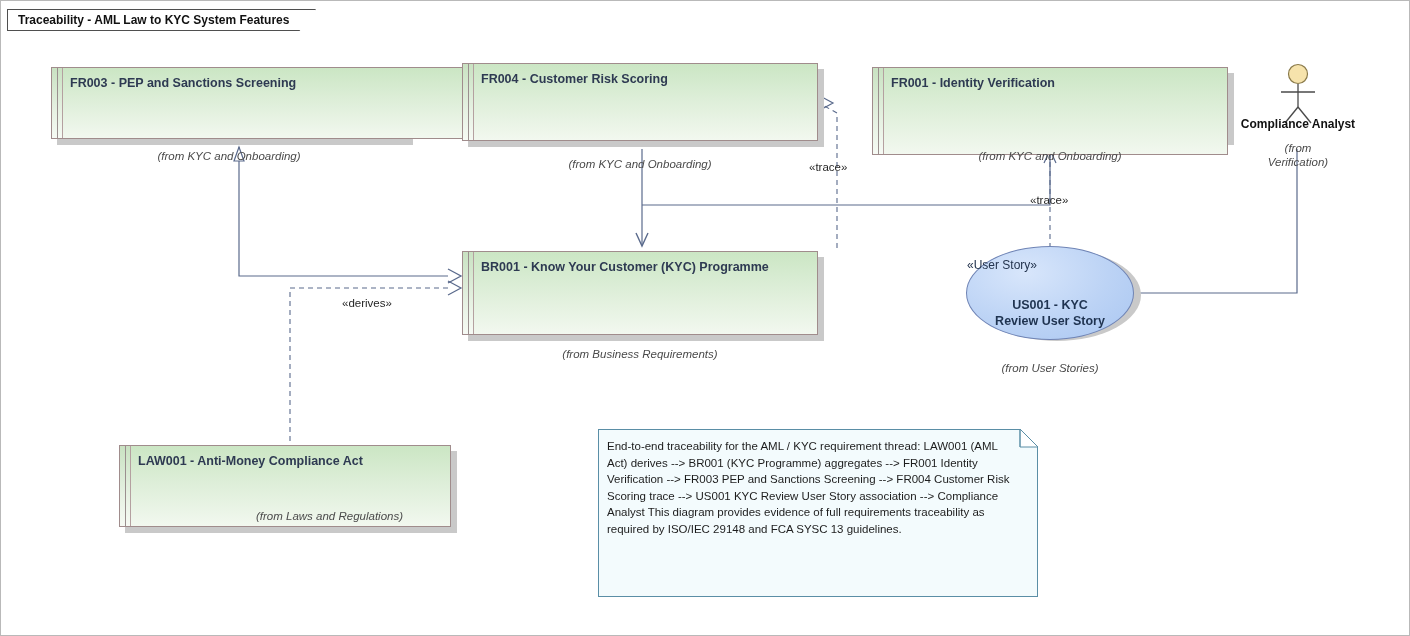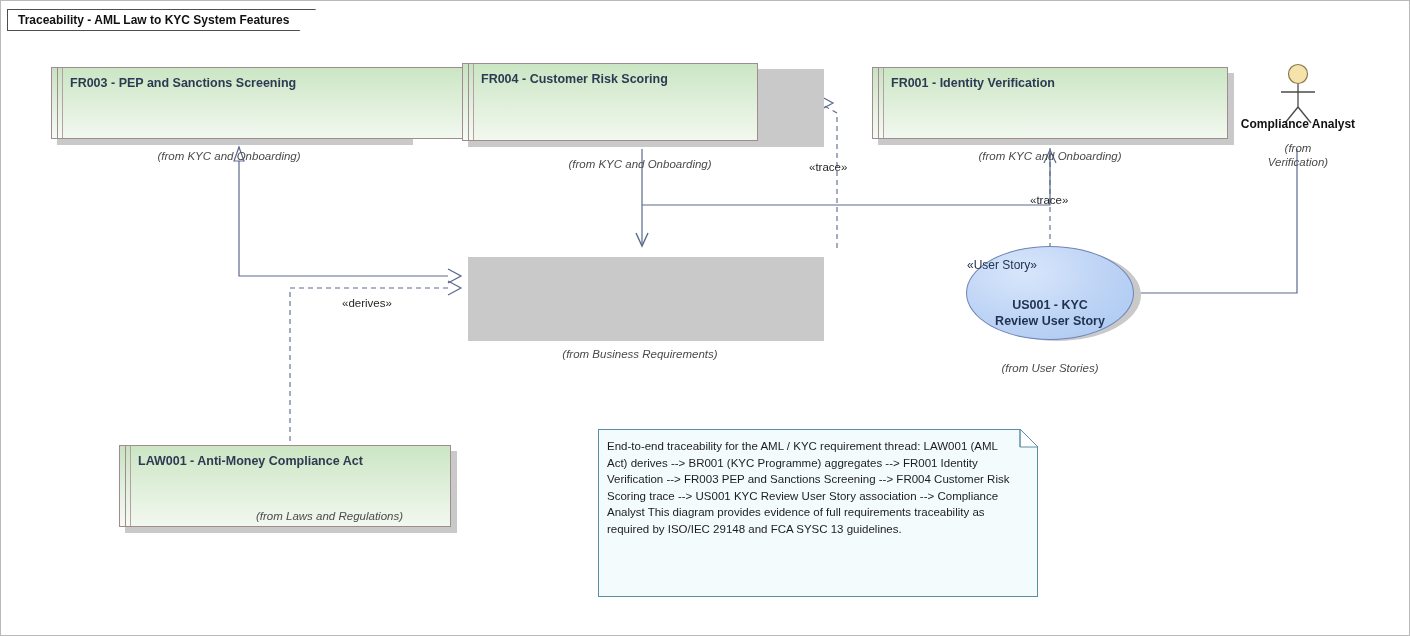--- a/index.html
+++ b/index.html
@@ -237,34 +237,38 @@
   </svg>
 
   <div class="elem-shadow" style="left:56px; top:72px; width:356px; height:72px;"></div>
   <div class="elem" style="left:50px; top:66px; width:426px; height:72px;">
     <div class="bar"></div>
     <div class="title">FR003 - PEP and Sanctions Screening</div>
   </div>
   <div class="caption" style="left:110px; top:148px; width:236px;">(from KYC and Onboarding)</div>
 
   <div class="elem-shadow" style="left:467px; top:68px; width:356px; height:78px;"></div>
-  <div class="elem" style="left:461px; top:62px; width:296px; height:78px;">
+  <div class="elem" style="left:461px; top:62px; width:356px; height:78px;">
     <div class="bar"></div>
     <div class="title">FR004 - Customer Risk Scoring</div>
   </div>
   <div class="caption" style="left:521px; top:156px; width:236px;">(from KYC and Onboarding)</div>
 
   <div class="elem-shadow" style="left:877px; top:72px; width:356px; height:72px;"></div>
-  <div class="elem" style="left:871px; top:66px; width:356px; height:72px;">
+  <div class="elem" style="left:871px; top:66px; width:356px; height:88px;">
     <div class="bar"></div>
     <div class="title">FR001 - Identity Verification</div>
   </div>
   <div class="caption" style="left:931px; top:148px; width:236px;">(from KYC and Onboarding)</div>
 
   <div class="elem-shadow" style="left:467px; top:256px; width:356px; height:84px;"></div>
+  <div class="elem" style="left:461px; top:250px; width:356px; height:84px;">
+    <div class="bar"></div>
+    <div class="title">BR001 - Know Your Customer (KYC) Programme</div>
+  </div>
   <div class="caption" style="left:521px; top:346px; width:236px;">(from Business Requirements)</div>
 
   <div class="elem-shadow" style="left:124px; top:450px; width:332px; height:82px;"></div>
   <div class="elem" style="left:118px; top:444px; width:332px; height:82px;">
     <div class="bar"></div>
     <div class="title">LAW001 - Anti-Money Compliance Act</div>
   </div>
   <div class="caption" style="left:166px; top:508px; width:236px;text-align:right;">(from Laws and Regulations)</div>
 
   <div class="ellipse-shadow" style="left:972px; top:248px; width:168px; height:92px;"></div>

